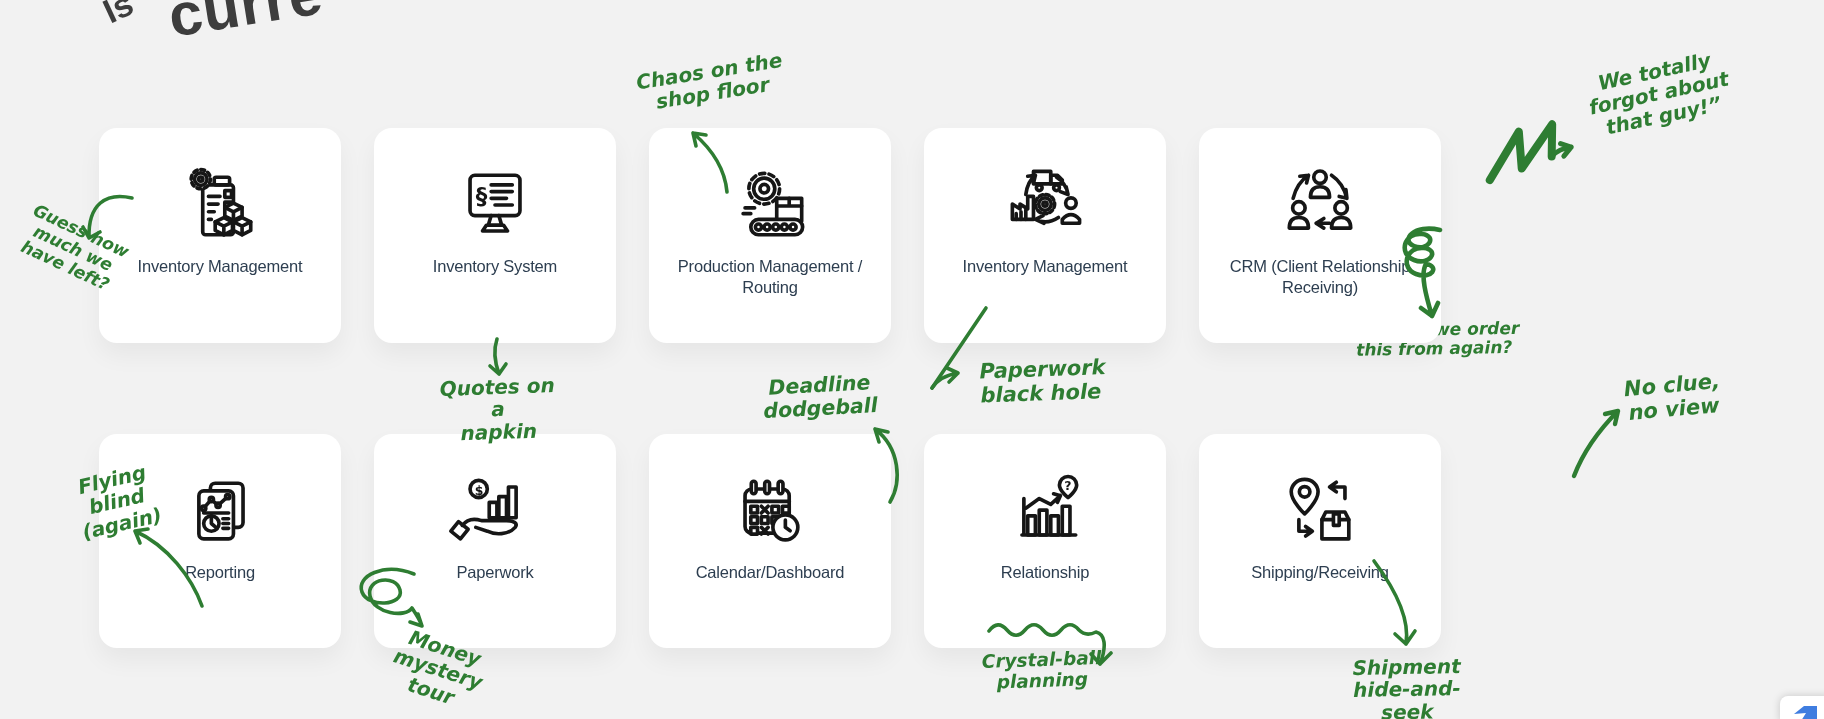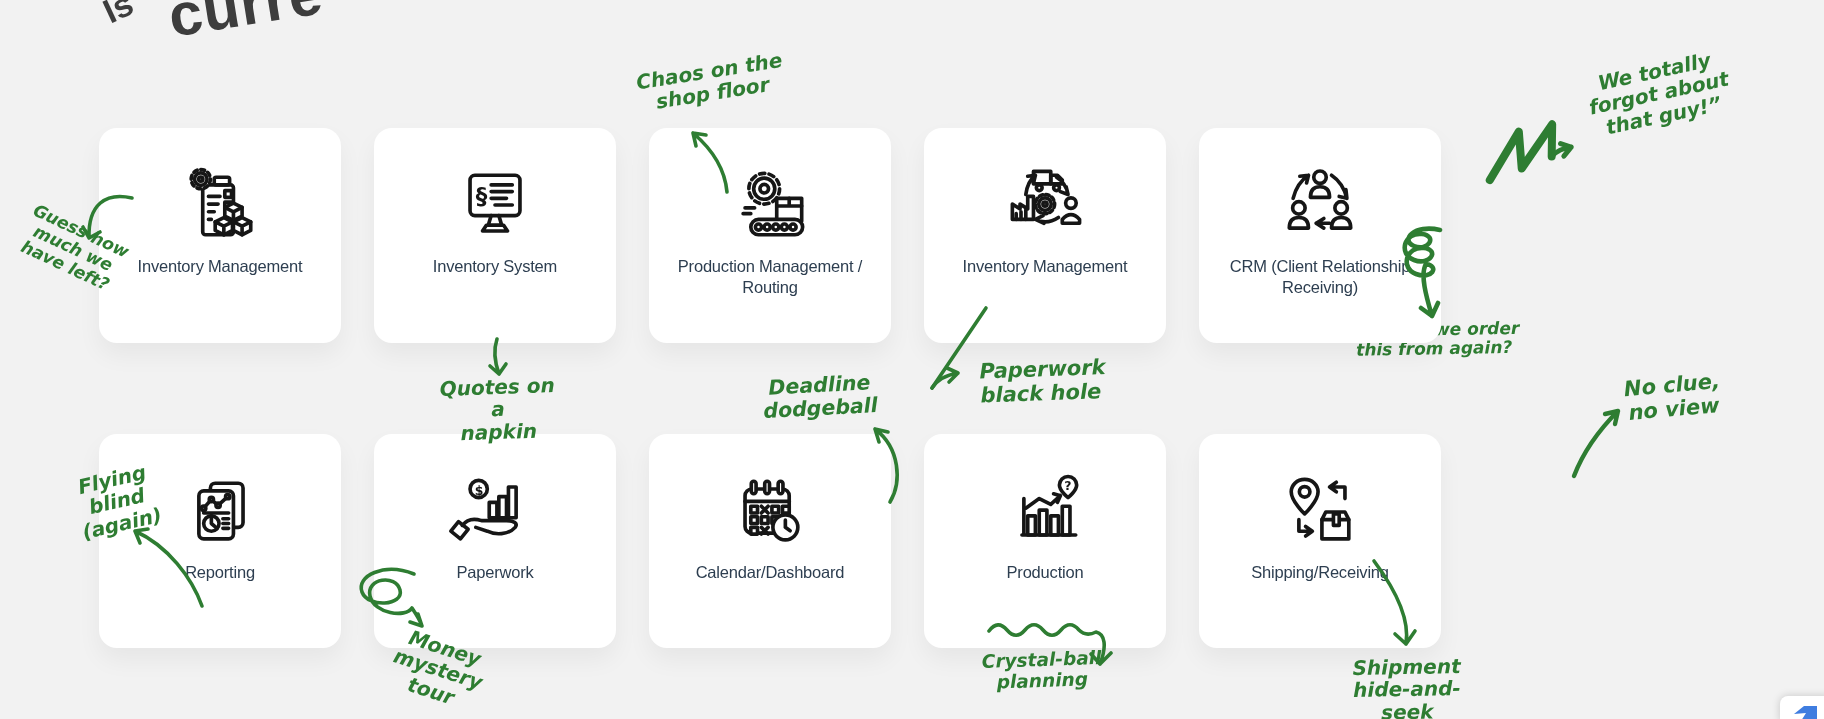--- a/index.html
+++ b/index.html
@@ -225,21 +225,21 @@
         <path d="M28 36 V74 M26 74 H82"></path>
         <rect x="32" y="54" width="8" height="20"></rect>
         <rect x="44" y="48" width="8" height="26"></rect>
         <rect x="56" y="54" width="8" height="20"></rect>
         <rect x="68" y="44" width="8" height="30"></rect>
         <path d="M30 46 L44 36 L56 42 L66 33 M66 33 l-7 -2 M66 33 l-3 7"></path>
         <path class="fw" d="M74 13 a9 9 0 0 1 9 9 c0 6 -9 13 -9 13 c0 0 -9 -7 -9 -13 a9 9 0 0 1 9 -9 z"></path>
         <text x="70" y="27" font-size="13">?</text>
       </svg>
         </div>
-      <div class="label">Production</div>
+      <div class="label">Relationship</div>
     </div>
 
     <div class="card">
       <div class="icwrap">
           <svg class="ic" width="96" height="96" viewBox="0 0 100 100">
         <path d="M34 16 c-8 0 -14 6 -14 13 c0 10 14 23 14 23 c0 0 14 -13 14 -23 c0 -7 -6 -13 -14 -13 z"></path>
         <circle cx="34" cy="29" r="5.5"></circle>
         <path d="M76 36 V24 H60 M60 24 l7 -5 M60 24 l7 5"></path>
         <path d="M28 58 V70 H42 M42 70 l-7 -5 M42 70 l-7 5"></path>
         <path class="fw" d="M52 58 l4 -8 h20 l4 8"></path>

